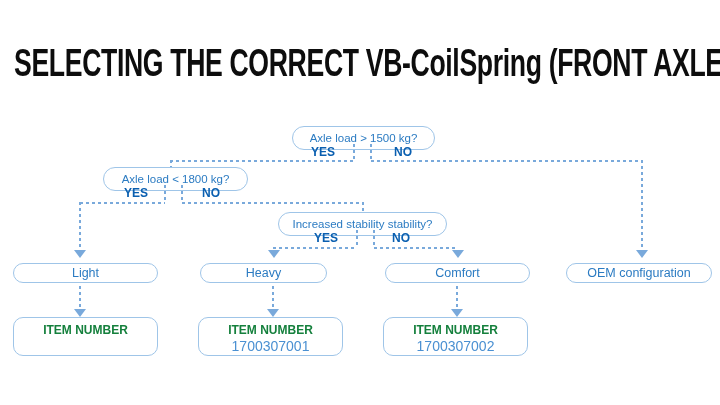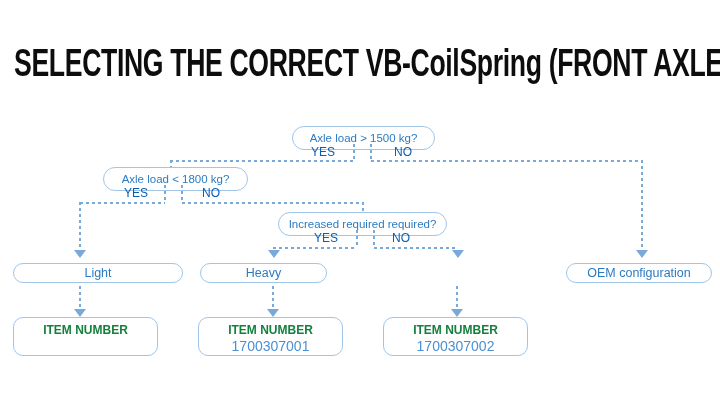--- a/index.html
+++ b/index.html
@@ -27,21 +27,21 @@
     border-radius:12px;
     background:#ffffff;
     color:#2b7bc2;
     display:flex;align-items:center;justify-content:center;
     text-align:center;
   }
   .decision{font-size:11.5px;height:24px;}
   .outcome{font-size:12.5px;height:20px;}
   .yn{
     color:#0a5fb0;
-    font-weight:normal;
+    font-weight:bold;
     font-size:12px;
     width:50px;
     text-align:center;
     line-height:14px;
   }
   .hdash{
     height:2px;
     background:repeating-linear-gradient(90deg,#79a9db 0 3px,transparent 3px 6px);
   }
   .vdash{
@@ -107,38 +107,41 @@
   <div class="abs vdash" style="left:181px;top:185px;height:17px;"></div>
 
   <div class="abs hdash" style="left:80px;top:202px;width:85px;"></div>
   <div class="abs vdash" style="left:79px;top:202px;height:46px;"></div>
   <div class="abs arrow-down" style="left:74px;top:250px;"></div>
 
   <div class="abs hdash" style="left:182px;top:202px;width:181px;"></div>
   <div class="abs vdash" style="left:362px;top:202px;height:10px;"></div>
 
   <div class="abs pill decision" style="left:278px;top:212px;width:169px;">
-    <span>Increased required required?</span>
+    <span>Increased stability stability?</span>
   </div>
   <div class="abs yn" style="left:301px;top:231px;">YES</div>
   <div class="abs yn" style="left:376px;top:231px;">NO</div>
   <div class="abs vdash" style="left:356px;top:230px;height:17px;"></div>
   <div class="abs vdash" style="left:373px;top:230px;height:17px;"></div>
 
   <div class="abs hdash" style="left:273px;top:247px;width:84px;"></div>
   <div class="abs arrow-down" style="left:268px;top:250px;"></div>
 
   <div class="abs hdash" style="left:374px;top:247px;width:84px;"></div>
   <div class="abs arrow-down" style="left:452px;top:250px;"></div>
 
-  <div class="abs pill outcome" style="left:13px;top:263px;width:170px;">
+  <div class="abs pill outcome" style="left:13px;top:263px;width:145px;">
     <span>Light</span>
   </div>
   <div class="abs pill outcome" style="left:200px;top:263px;width:127px;align-items:center;">
     <span>Heavy</span>
+  </div>
+  <div class="abs pill outcome" style="left:385px;top:263px;width:145px;">
+    <span>Comfort</span>
   </div>
   <div class="abs pill outcome" style="left:566px;top:263px;width:146px;border-radius:10px;">
     <span>OEM configuration</span>
   </div>
 
   <div class="abs vdash" style="left:79px;top:286px;height:22px;"></div>
   <div class="abs arrow-down" style="left:74px;top:309px;"></div>
   <div class="abs vdash" style="left:272px;top:286px;height:22px;"></div>
   <div class="abs arrow-down" style="left:267px;top:309px;"></div>
   <div class="abs vdash" style="left:456px;top:286px;height:22px;"></div>

